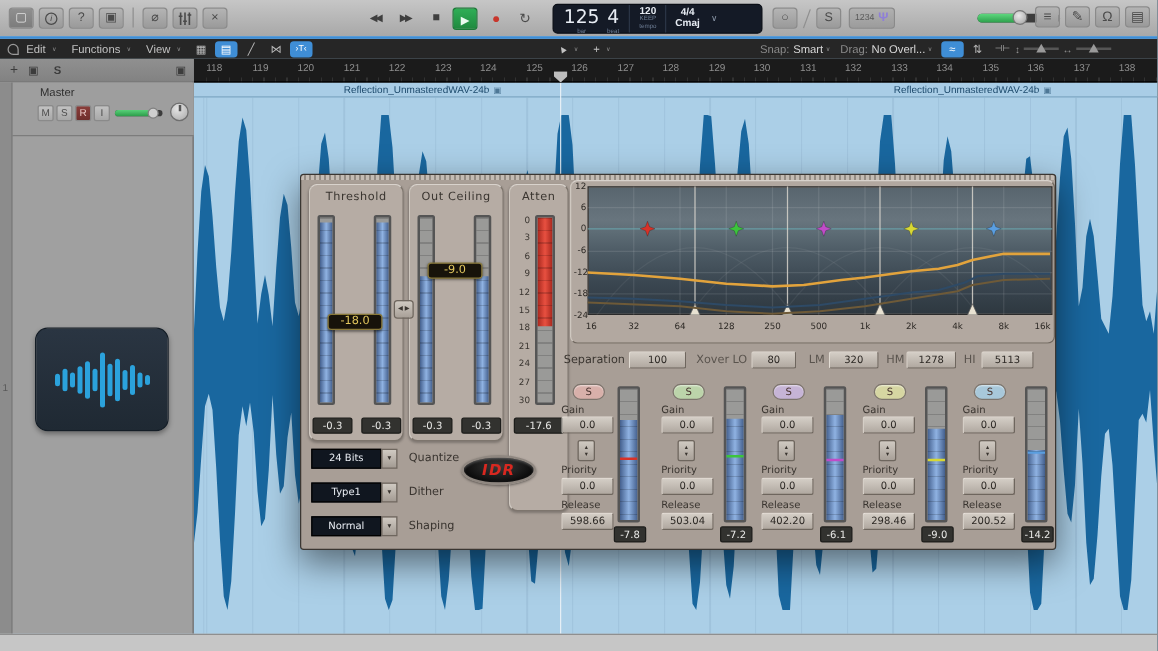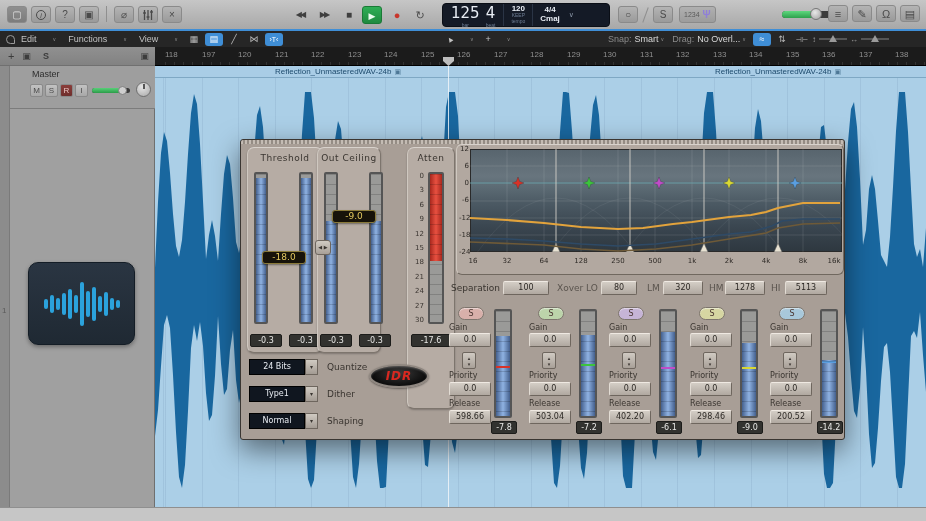--- a/index.html
+++ b/index.html
@@ -55,21 +55,21 @@
   .vol-thumb { position:absolute; left:28px; top:-3px; width:12px; height:12px; border-radius:50%;
     background:radial-gradient(circle at 40% 35%, #e8e8e8,#9f9f9f); border:1px solid #777;}
   .tb-right { position:absolute; right:4px; top:5px; display:flex; }
   .tb-right .tbtn { font-size:11px; line-height:16px; }
   svg.mini { display:block; margin:2px auto 0; }
   
   .editorbar {
     position:absolute; left:0; top:31px; width:926px; height:16px; background:#262626;
     color:#c2c2c2; font-size:9px; display:flex; align-items:center; z-index:5;
   }
-  .ebar-item { display:flex; align-items:center; gap:16px; margin:0 6px; flex:0 0 auto;}
+  .ebar-item { display:flex; align-items:center; gap:5px; margin:0 6px; flex:0 0 auto;}
   .ebar-item .chev { font-size:5px; color:#8a8a8a; }
   .eico { width:18px; height:13px; border-radius:3px; text-align:center; font-size:9px; line-height:13px;
     color:#b8b8b8; flex:0 0 auto; margin:0 1px;}
   .eico.sel { background:#3f8ed6; color:#fff; }
   .hook { display:inline-block; width:9px; height:9px; border:1.5px solid #9a9a9a; border-radius:50% 50% 0 50%; margin-left:6px;}
   .etools { position:absolute; left:440px; display:flex; }
   .snapdrag { position:absolute; left:608px; display:flex; align-items:center; }
   .lab-dim { color:#8a8a8a; margin-right:3px;}
   .lab-val { color:#d8d8d8; margin-right:2px;}
   .zoom-slider { position:relative; width:28px; height:2px; background:#555; margin:0 3px;}
@@ -293,21 +293,21 @@
         </div>
       <span style="font-size:8px;color:#9a9a9a">↔</span>
       <div class="zoom-slider">
           <i></i>
         </div>
     </div>
   </div>
 
   <div class="ruler">
     <span class="rtick" style="left:10px">118</span>
-    <span class="rtick" style="left:47px">197</span>
+    <span class="rtick" style="left:47px">119</span>
     <span class="rtick" style="left:83px">120</span>
     <span class="rtick" style="left:120px">121</span>
     <span class="rtick" style="left:156px">122</span>
     <span class="rtick" style="left:193px">123</span>
     <span class="rtick" style="left:229px">124</span>
     <span class="rtick" style="left:266px">125</span>
     <span class="rtick" style="left:302px">126</span>
     <span class="rtick" style="left:339px">127</span>
     <span class="rtick" style="left:375px">128</span>
     <span class="rtick" style="left:412px">129</span>
@@ -388,21 +388,21 @@
         </div>
       <div class="vmeter" style="left:51px;top:24px;width:14px;height:152px">
           <div class="fill" style="height:97%"></div>
         </div>
       <div class="dtag" style="left:14px;top:103px;width:44px">-18.0</div>
       <div class="dbox" style="left:2px;top:186px;width:32px">-0.3</div>
       <div class="dbox" style="left:41px;top:186px;width:32px">-0.3</div>
     </div>
     <div class="linkbtn" style="left:74px;top:100px">◀ ▶</div>
 
-    <div class="panel" style="left:76px;top:7px;width:64px;height:206px">
+    <div class="panel" style="left:86px;top:7px;width:76px;height:206px">
       <div class="plabel">Out Ceiling</div>
       <div class="vmeter" style="left:6px;top:24px;width:14px;height:152px">
           <div class="fill" style="height:68%"></div>
         </div>
       <div class="vmeter" style="left:51px;top:24px;width:14px;height:152px">
           <div class="fill" style="height:68%"></div>
         </div>
       <div class="dtag" style="left:14px;top:62px;width:44px">-9.0</div>
       <div class="dbox" style="left:2px;top:186px;width:32px">-0.3</div>
       <div class="dbox" style="left:41px;top:186px;width:32px">-0.3</div>

